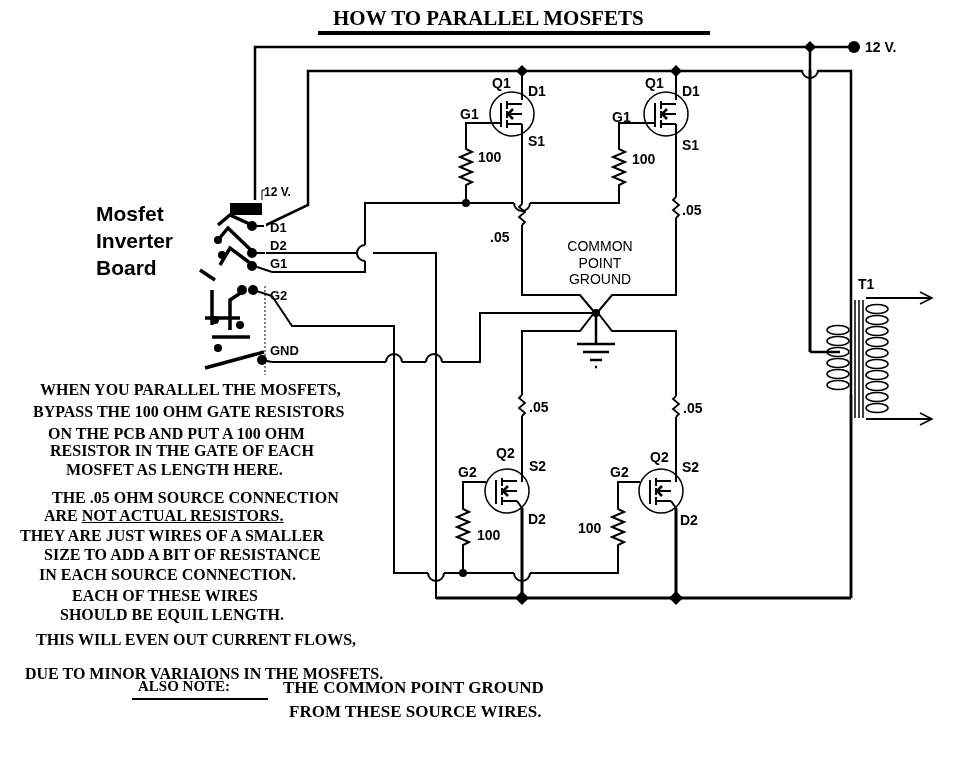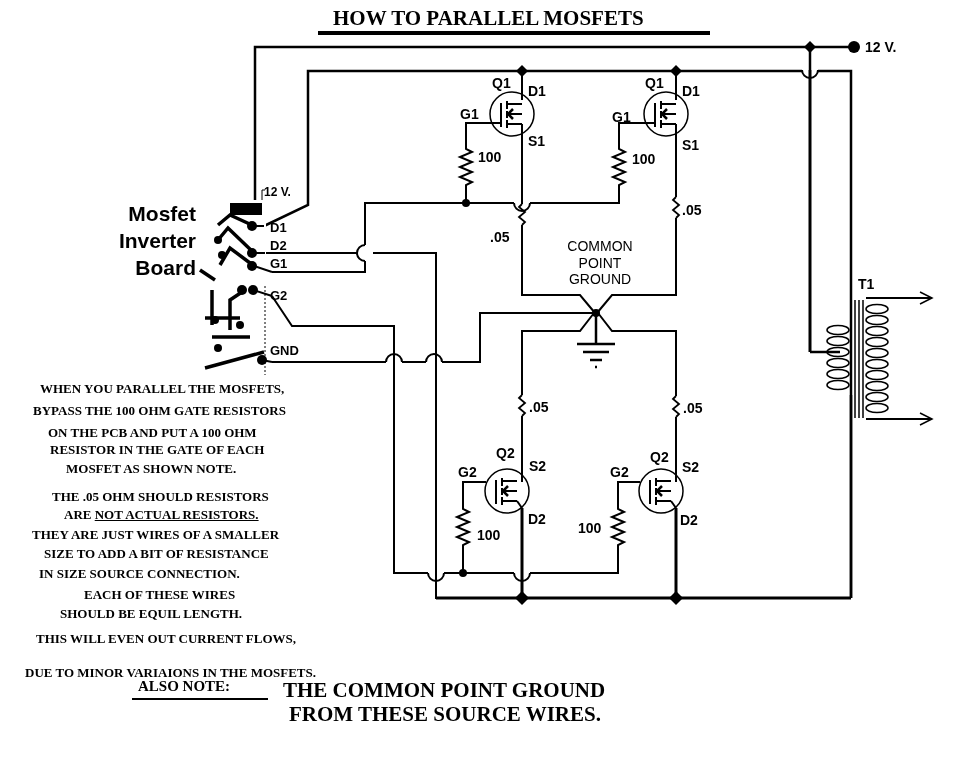--- a/index.html
+++ b/index.html
@@ -1,26 +1,26 @@
 <!DOCTYPE html>
 <html><head>
 <meta charset="utf-8">
 <style>
   html, body { margin:0; padding:0; background:#ffffff; }
   body { width:957px; height:757px; position:relative; overflow:hidden; font-family:"Liberation Sans", sans-serif; color:#000; }
   #schem { position:absolute; left:0; top:0; }
   .t { position:absolute; white-space:nowrap; font-weight:bold; font-family:Liberation Serif, serif; }
   .title { left:333px; top:6px; font-size:21px; font-weight:bold; }
   .title-bar { position:absolute; left:318px; top:31px; width:392px; height:4px; background:#000; }
-  .board-label { position:absolute; left:96px; top:200px; width:100px; text-align:right; font-size:21px; font-weight:bold; line-height:27px; }
-  .note { font-size:13px; font-weight:bold; }
+  .board-label { position:absolute; left:96px; top:200px; width:100px; text-align:left; font-size:21px; font-weight:bold; line-height:27px; }
+  .note { font-size:16px; font-weight:bold; }
   .u { text-decoration:underline; }
   .also { left:138px; top:678px; font-size:15px; font-weight:bold; }
   .also-bar { position:absolute; left:132px; top:698px; width:136px; height:2px; background:#000; }
-  .also2 { font-size:21px; font-weight:bold; }
+  .also2 { font-size:17px; font-weight:bold; }
   svg text { font-family:"Liberation Sans", sans-serif; }
 </style>
 </head>
 <body>
 
 <svg id="schem" width="957" height="757" viewBox="0 0 957 757" xmlns="http://www.w3.org/2000/svg">
   <defs>
     <g id="mosfet-up">
       <circle cx="0" cy="0" r="22" fill="none" stroke="#000" stroke-width="1.5"></circle>
       <line x1="-11" y1="-11" x2="-11" y2="13" stroke="#000" stroke-width="2"></line>
@@ -261,29 +261,29 @@
 <div class="board-label">
   <div>Mosfet</div>
   <div>Inverter</div>
   <div>Board</div>
 </div>
 
 <div class="t note" style="left:40px;top:381px">WHEN YOU PARALLEL THE MOSFETS,</div>
 <div class="t note" style="left:33px;top:403px">BYPASS THE 100 OHM GATE RESISTORS</div>
 <div class="t note" style="left:48px;top:425px">ON THE PCB  AND PUT A 100 OHM</div>
 <div class="t note" style="left:50px;top:442px">RESISTOR IN THE GATE OF EACH</div>
-<div class="t note" style="left:66px;top:461px">MOSFET AS SHOWN NOTE.</div>
-
-<div class="t note" style="left:52px;top:489px">THE .05 OHM SHOULD RESISTORS</div>
-<div class="t note" style="left:64px;top:507px"><span>ARE </span><span class="u">NOT ACTUAL RESISTORS.</span></div>
-<div class="t note" style="left:32px;top:527px">THEY ARE JUST WIRES OF A  SMALLER</div>
+<div class="t note" style="left:66px;top:461px">MOSFET AS LENGTH HERE.</div>
+
+<div class="t note" style="left:52px;top:489px">THE .05 OHM SOURCE CONNECTION</div>
+<div class="t note" style="left:44px;top:507px"><span>ARE </span><span class="u">NOT ACTUAL RESISTORS.</span></div>
+<div class="t note" style="left:20px;top:527px">THEY ARE JUST WIRES OF A  SMALLER</div>
 <div class="t note" style="left:44px;top:546px">SIZE TO ADD A BIT OF RESISTANCE</div>
-<div class="t note" style="left:39px;top:566px">IN SIZE SOURCE CONNECTION.</div>
-
-<div class="t note" style="left:84px;top:587px">EACH OF THESE WIRES</div>
+<div class="t note" style="left:39px;top:566px">IN EACH SOURCE CONNECTION.</div>
+
+<div class="t note" style="left:72px;top:587px">EACH OF THESE WIRES</div>
 <div class="t note" style="left:60px;top:606px">SHOULD BE EQUIL LENGTH.</div>
 
 <div class="t note" style="left:36px;top:631px">THIS WILL EVEN OUT CURRENT FLOWS,</div>
 <div class="t note" style="left:25px;top:665px">DUE TO MINOR VARIAIONS IN THE MOSFETS.</div>
 
 <div class="t also">ALSO NOTE:</div>
 <div class="also-bar"></div>
 <div class="t also2" style="left:283px;top:678px">THE COMMON POINT GROUND</div>
 <div class="t also2" style="left:289px;top:702px">FROM THESE SOURCE WIRES.</div>
 

